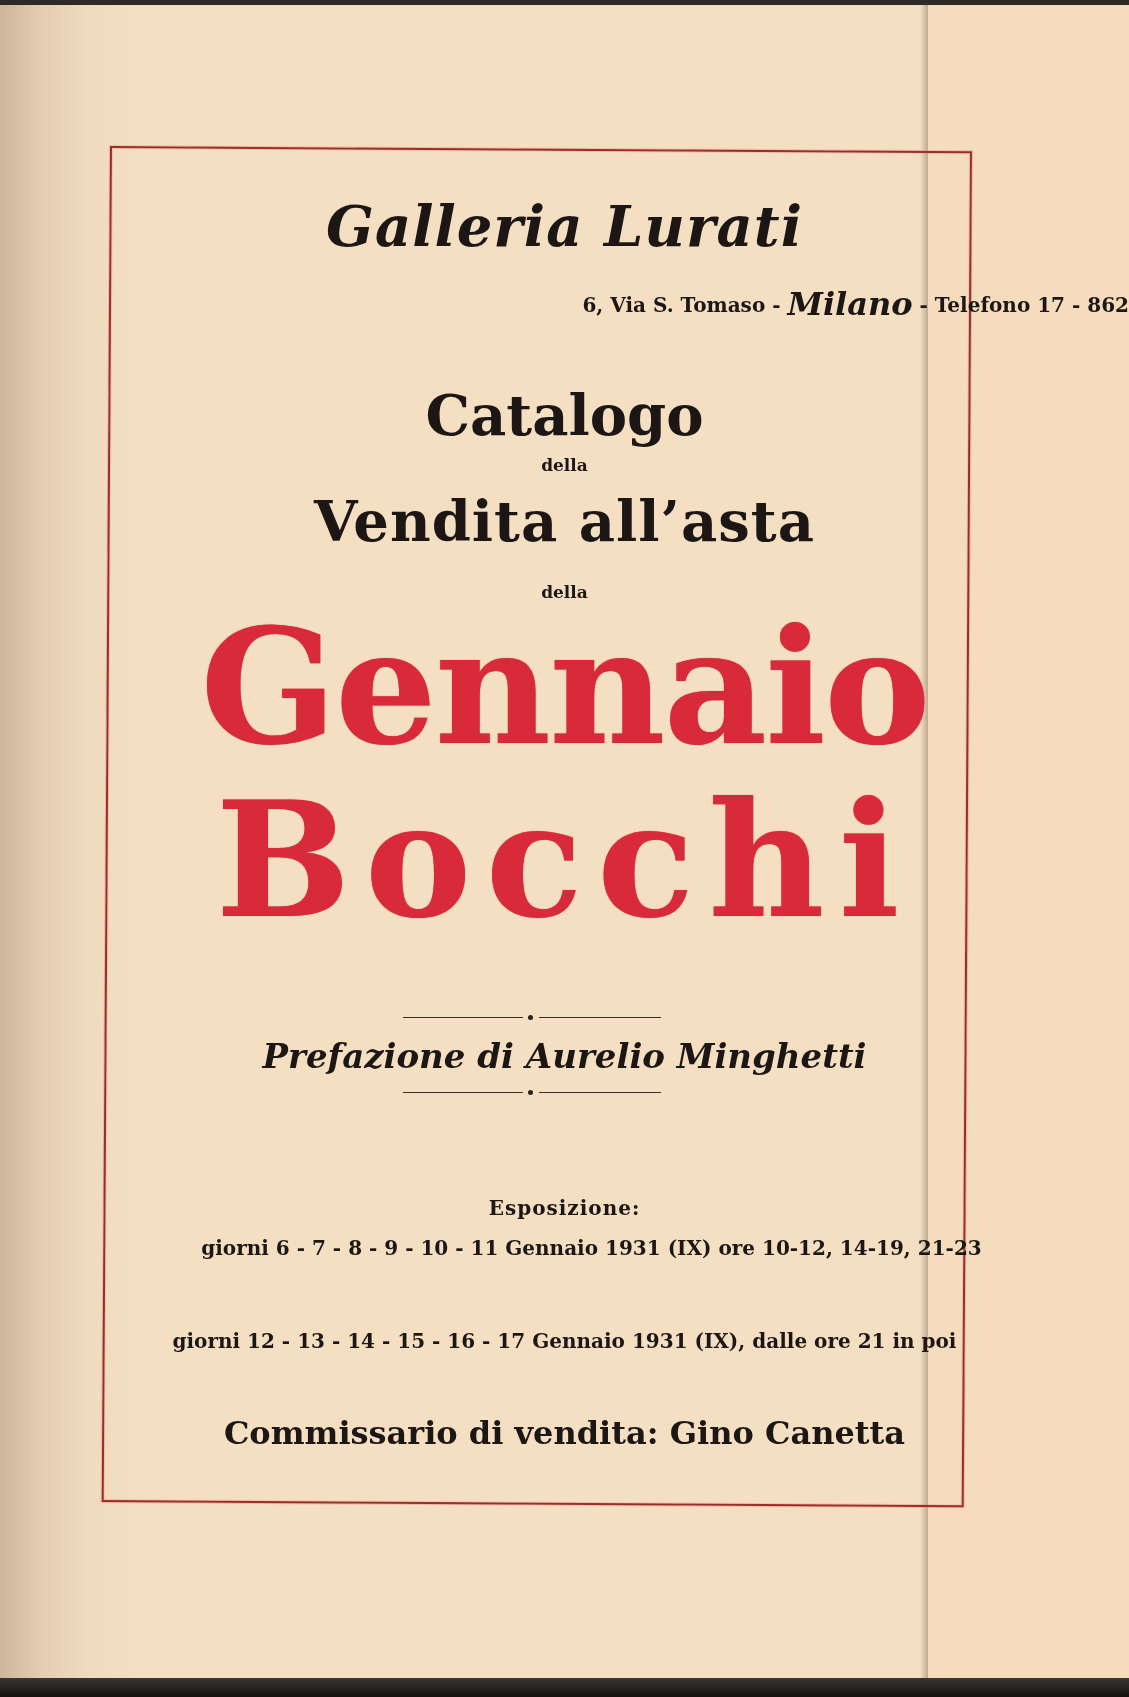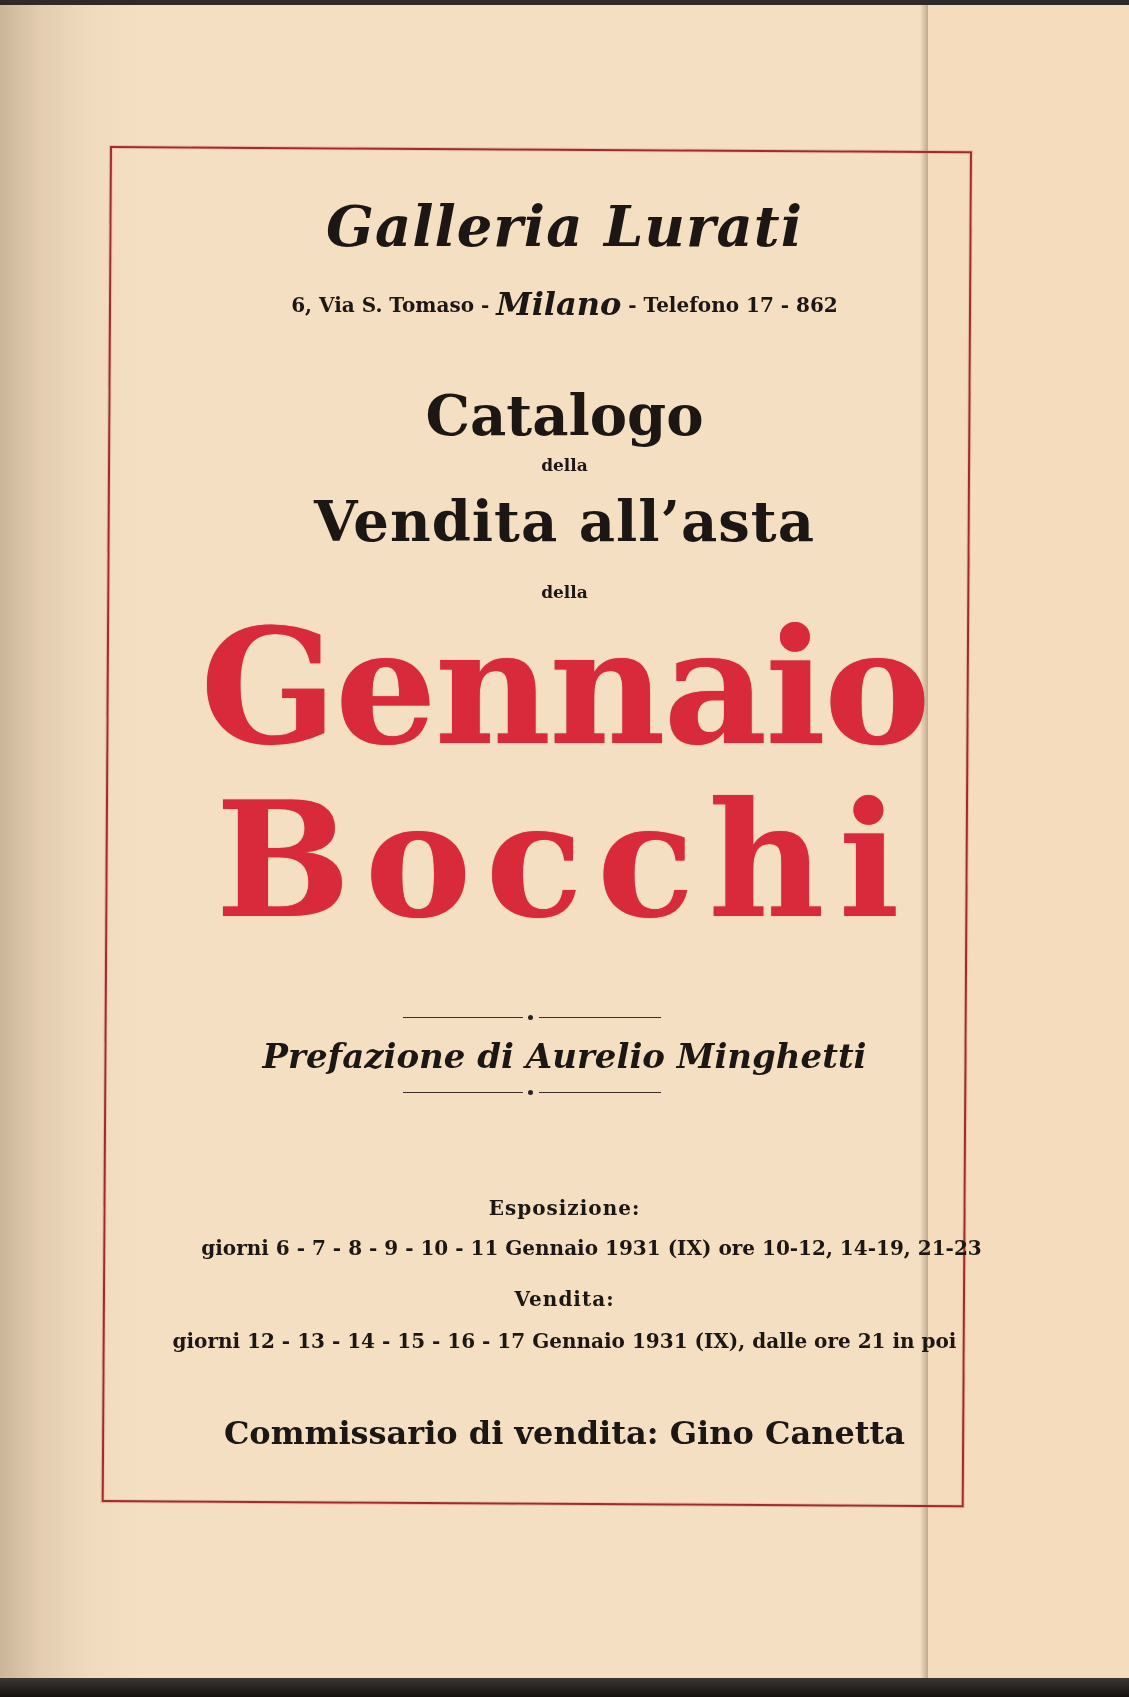--- a/index.html
+++ b/index.html
@@ -28,21 +28,21 @@
       box-shadow: 0 0 0 1px rgba(230,120,110,0.35), inset 0 0 0 1px rgba(230,120,110,0.25);
       transform: rotate(0.35deg);
       transform-origin: top left;
     }
     .t {
       position: absolute; left: 0; width: 1129px; text-align: center;
       color: #1c1714; font-family: "DejaVu Serif", serif; white-space: nowrap;
       margin: 0;
     }
     .gallery { top: 193px; font-size: 56px; font-weight: bold; letter-spacing: 1px; font-style: italic; }
-    .address { top: 285px; font-size: 20px; font-weight: bold; }
+    .address { top: 285px; font-size: 20px; font-weight: bold; text-align: right; }
     .address .city { font-size: 32px; font-style: italic; font-weight: bold; vertical-align: -3px; }
     .catalogo { top: 382px; font-size: 56px; font-weight: bold; }
     .della1 { top: 455px; font-size: 17px; font-weight: bold; }
     .vendita { top: 488px; font-size: 56px; font-weight: bold; letter-spacing: 1px; }
     .della2 { top: 582px; font-size: 17px; font-weight: bold; }
     .red {
       color: #d92a3c; font-family: "DejaVu Serif", serif; font-weight: bold;
       text-shadow: 0 0 1px rgba(150,20,30,0.6);
     }
     .raccolta { top: 602px; font-size: 160px; line-height: 170px; letter-spacing: -2px; }
@@ -97,19 +97,18 @@
   <p class="t prefazione">Prefazione di Aurelio Minghetti</p>
 
   <div class="divider div2">
     <span class="line l1"></span>
     <span class="dot"></span>
     <span class="line l2"></span>
   </div>
 
   <p class="t esposizione">Esposizione:</p>
   <p class="t line1">giorni 6 - 7 - 8 - 9 - 10 - 11 Gennaio 1931 (IX) ore 10-12, 14-19, 21-23</p>
-  <p class="t venditah">Vendita:</p>
   <p class="t line2">giorni 12 - 13 - 14 - 15 - 16 - 17 Gennaio 1931 (IX), dalle ore 21 in poi</p>
 
   <p class="t commissario">Commissario di vendita: Gino Canetta</p>
 
   <div class="band-bottom"></div>
 </div>
 
 </body></html>

